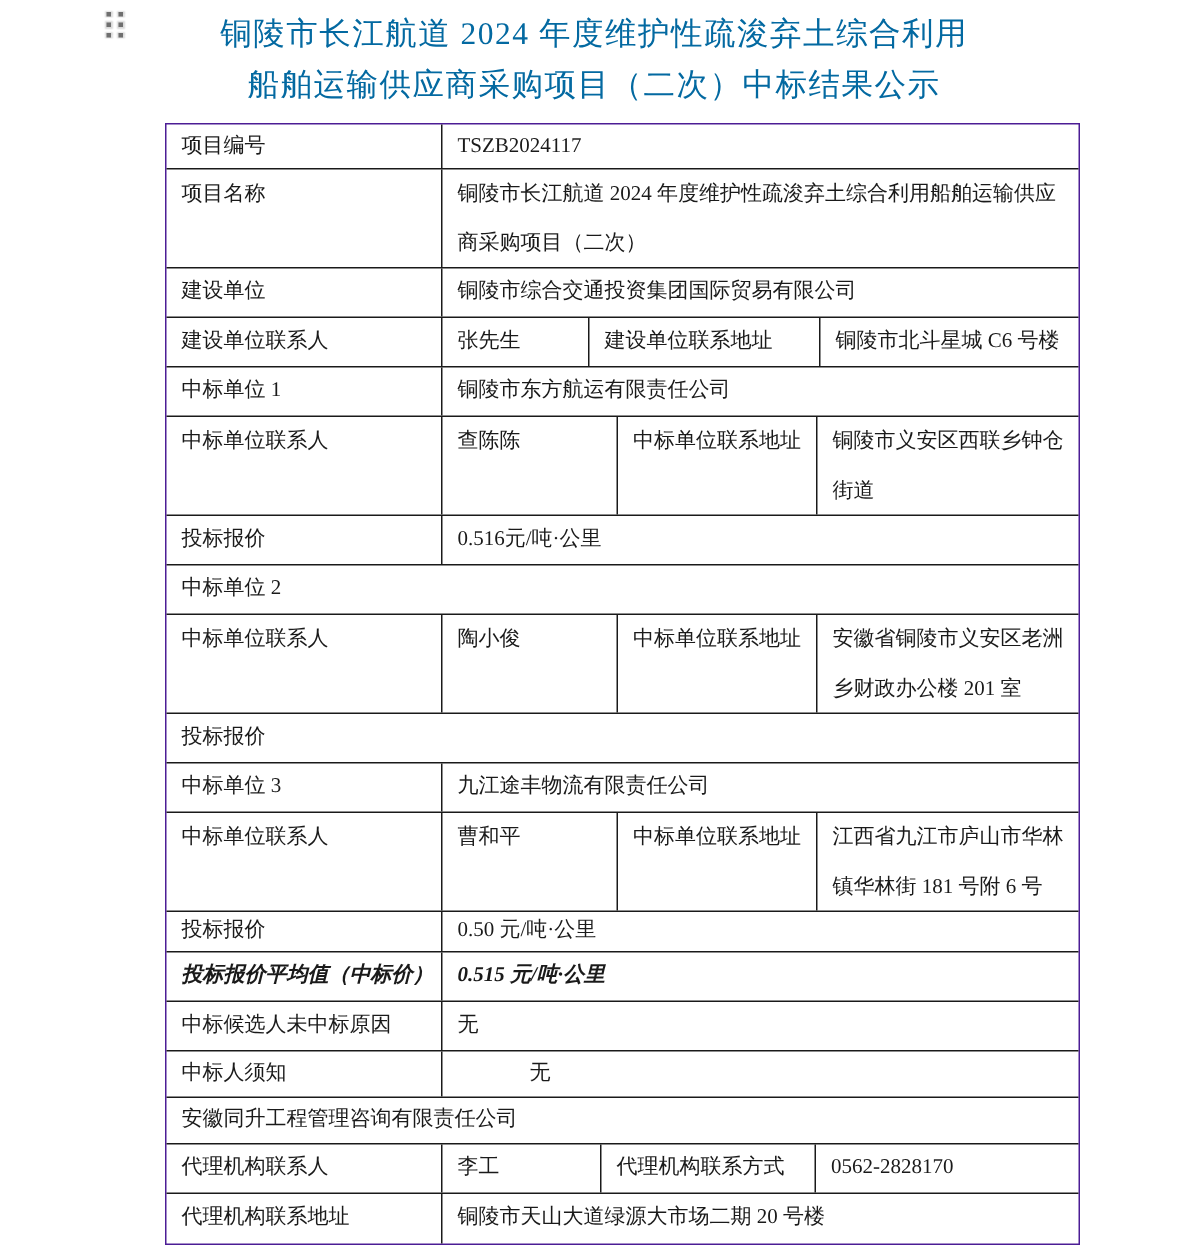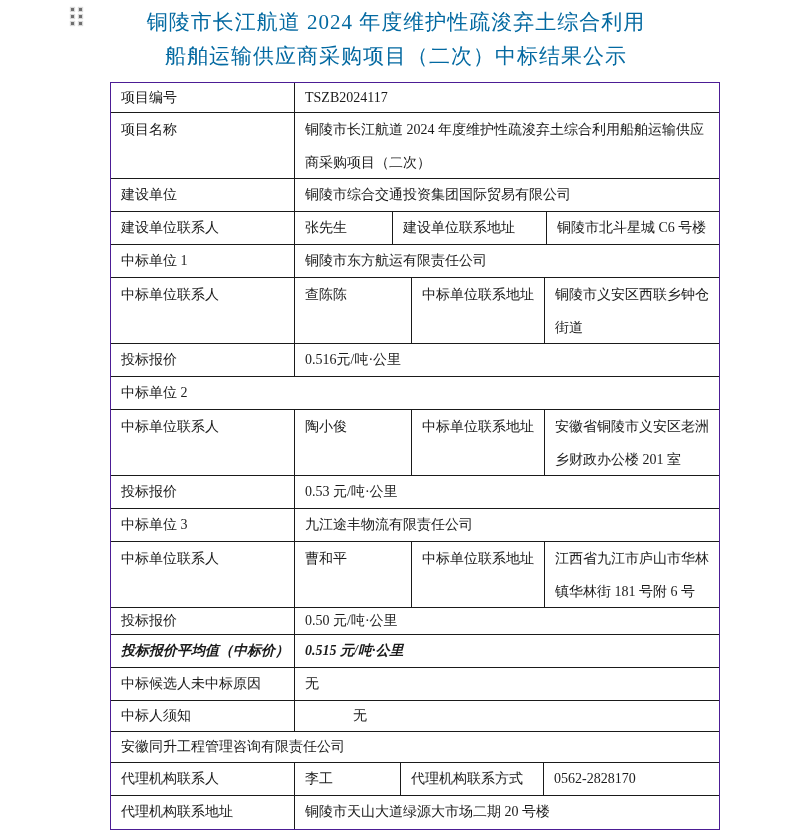--- a/index.html
+++ b/index.html
@@ -154,21 +154,20 @@
 
   <div class="row r-tall c4b">
     <div class="cell label">中标单位联系人</div>
     <div class="cell v2">陶小俊</div>
     <div class="cell l2">中标单位联系地址</div>
     <div class="cell v4">安徽省铜陵市义安区老洲乡财政办公楼 201 室</div>
   </div>
 
   <div class="row">
     <div class="cell label">投标报价</div>
-    <div class="cell value">0.53 元/吨·公里</div>
   </div>
 
   <div class="row">
     <div class="cell label">中标单位 3</div>
     <div class="cell value">九江途丰物流有限责任公司</div>
   </div>
 
   <div class="row r-tall c4b">
     <div class="cell label">中标单位联系人</div>
     <div class="cell v2">曹和平</div>

